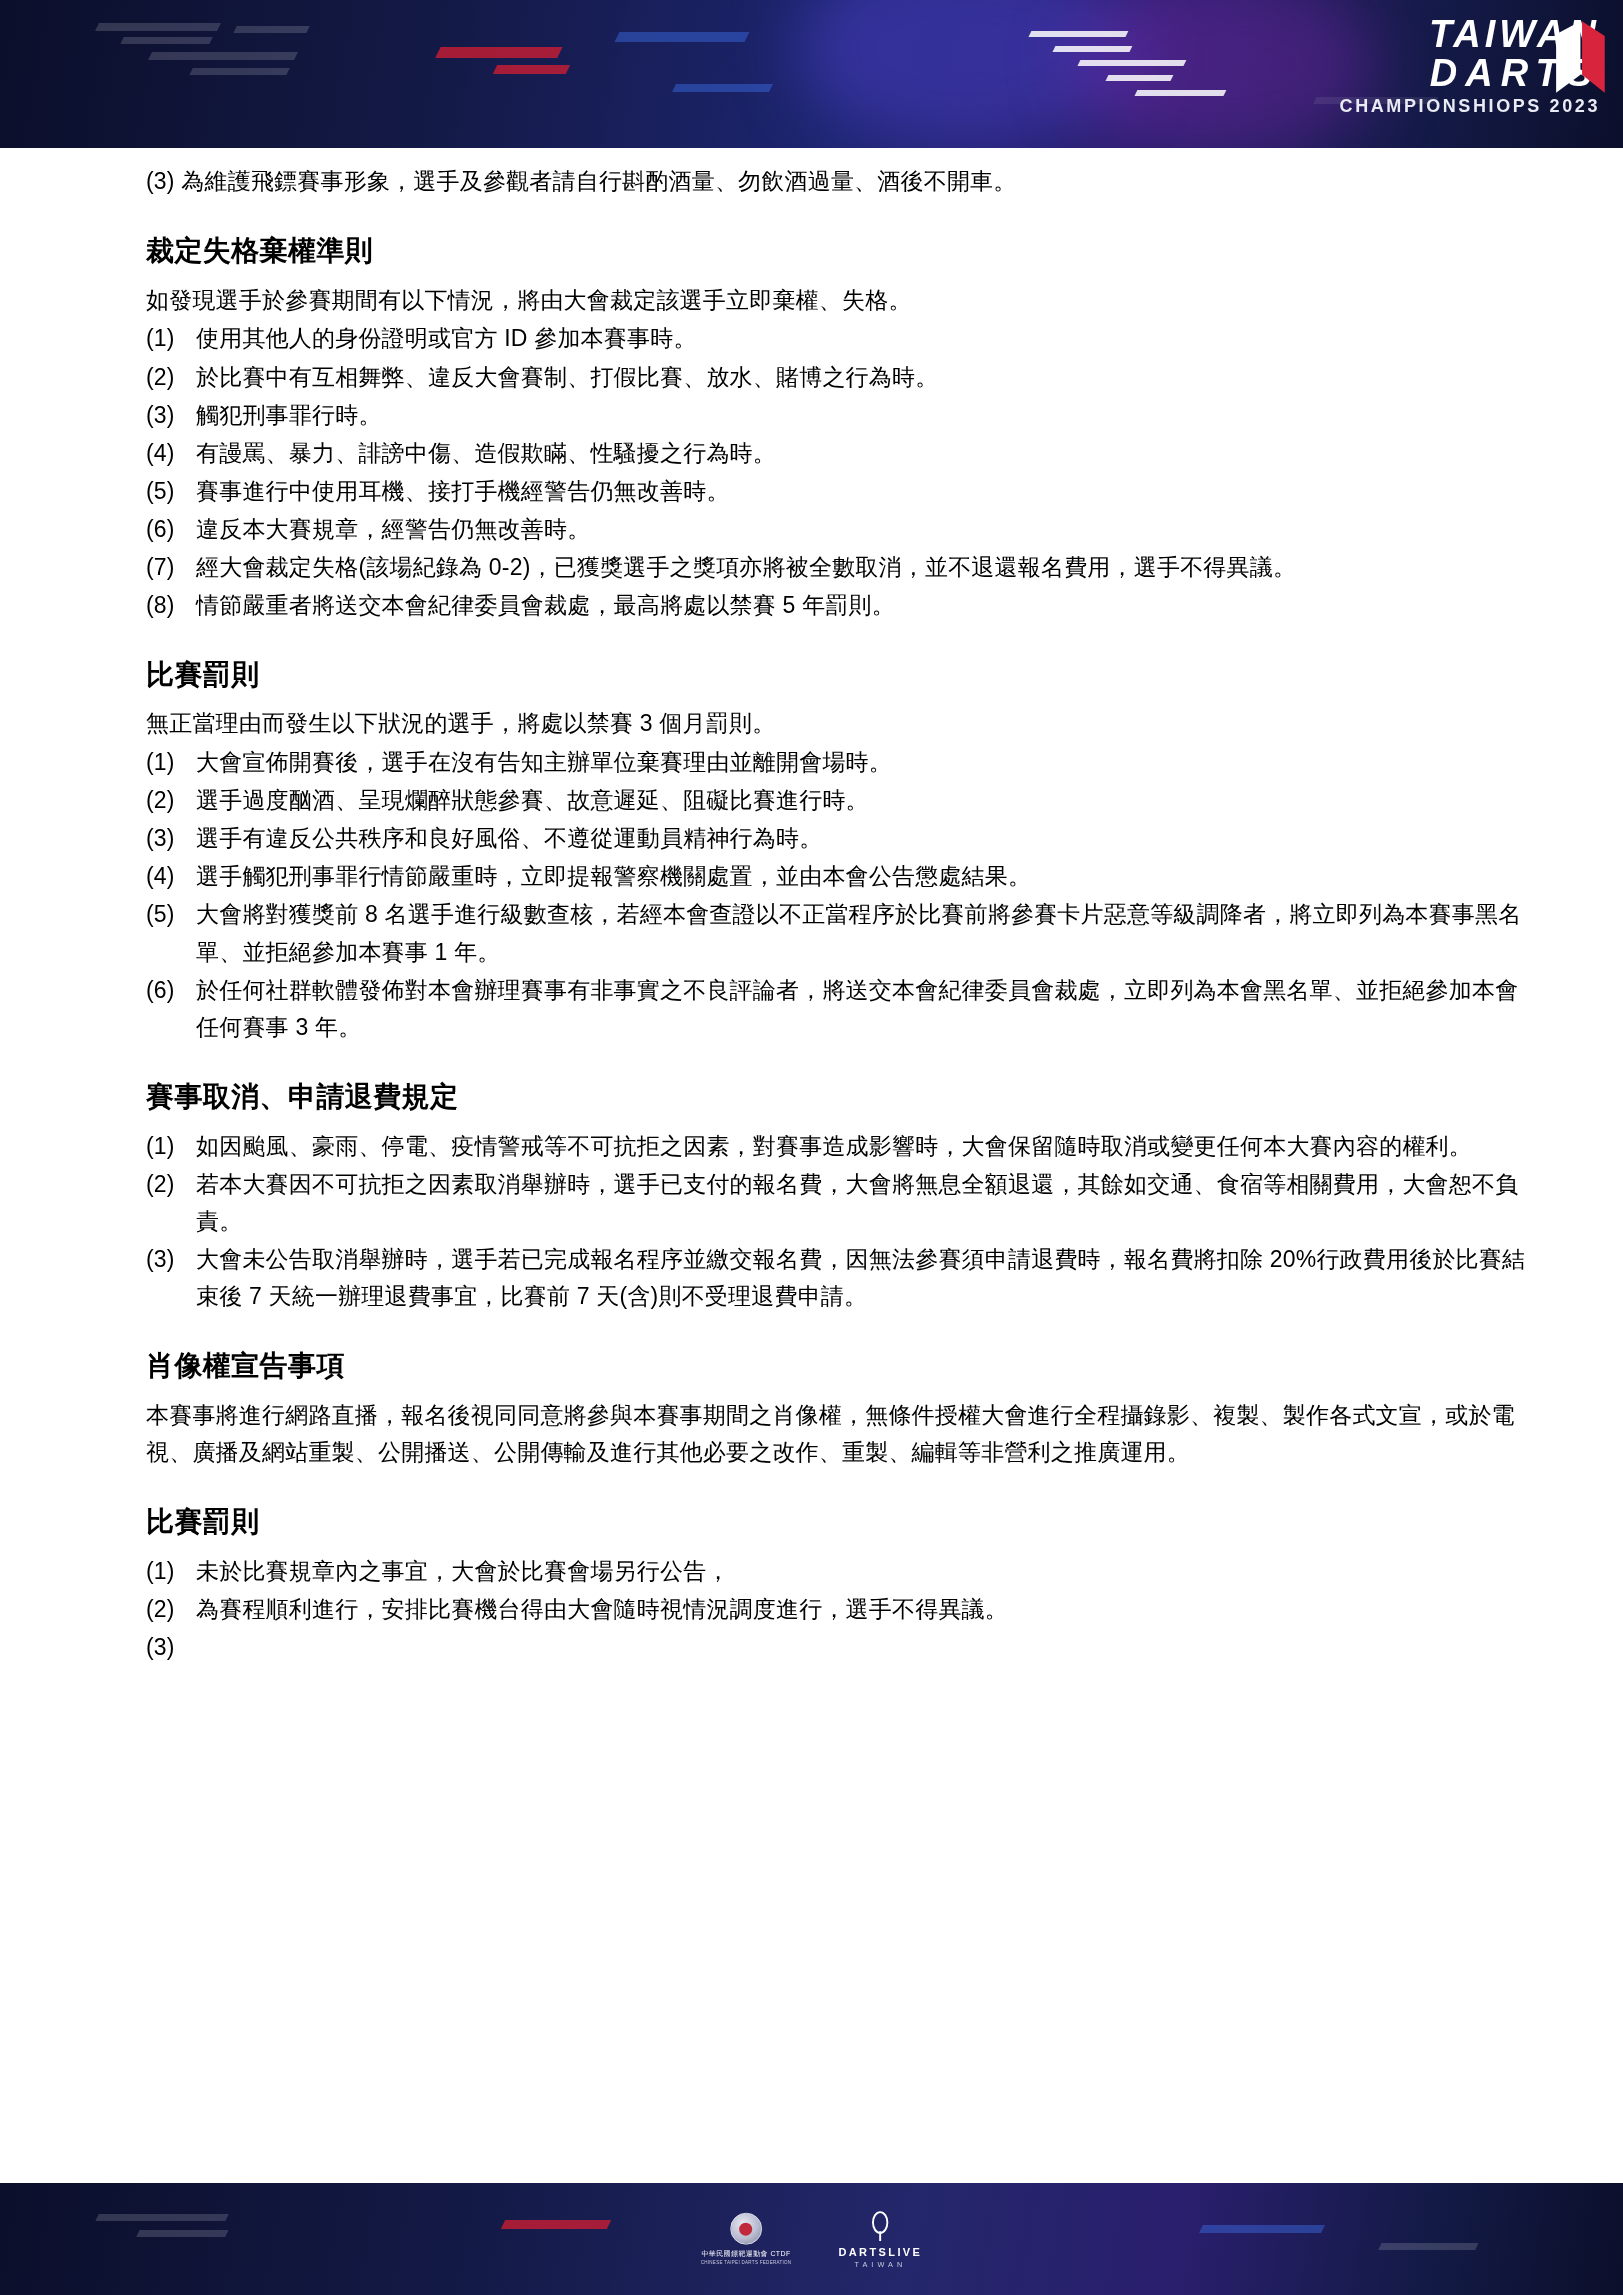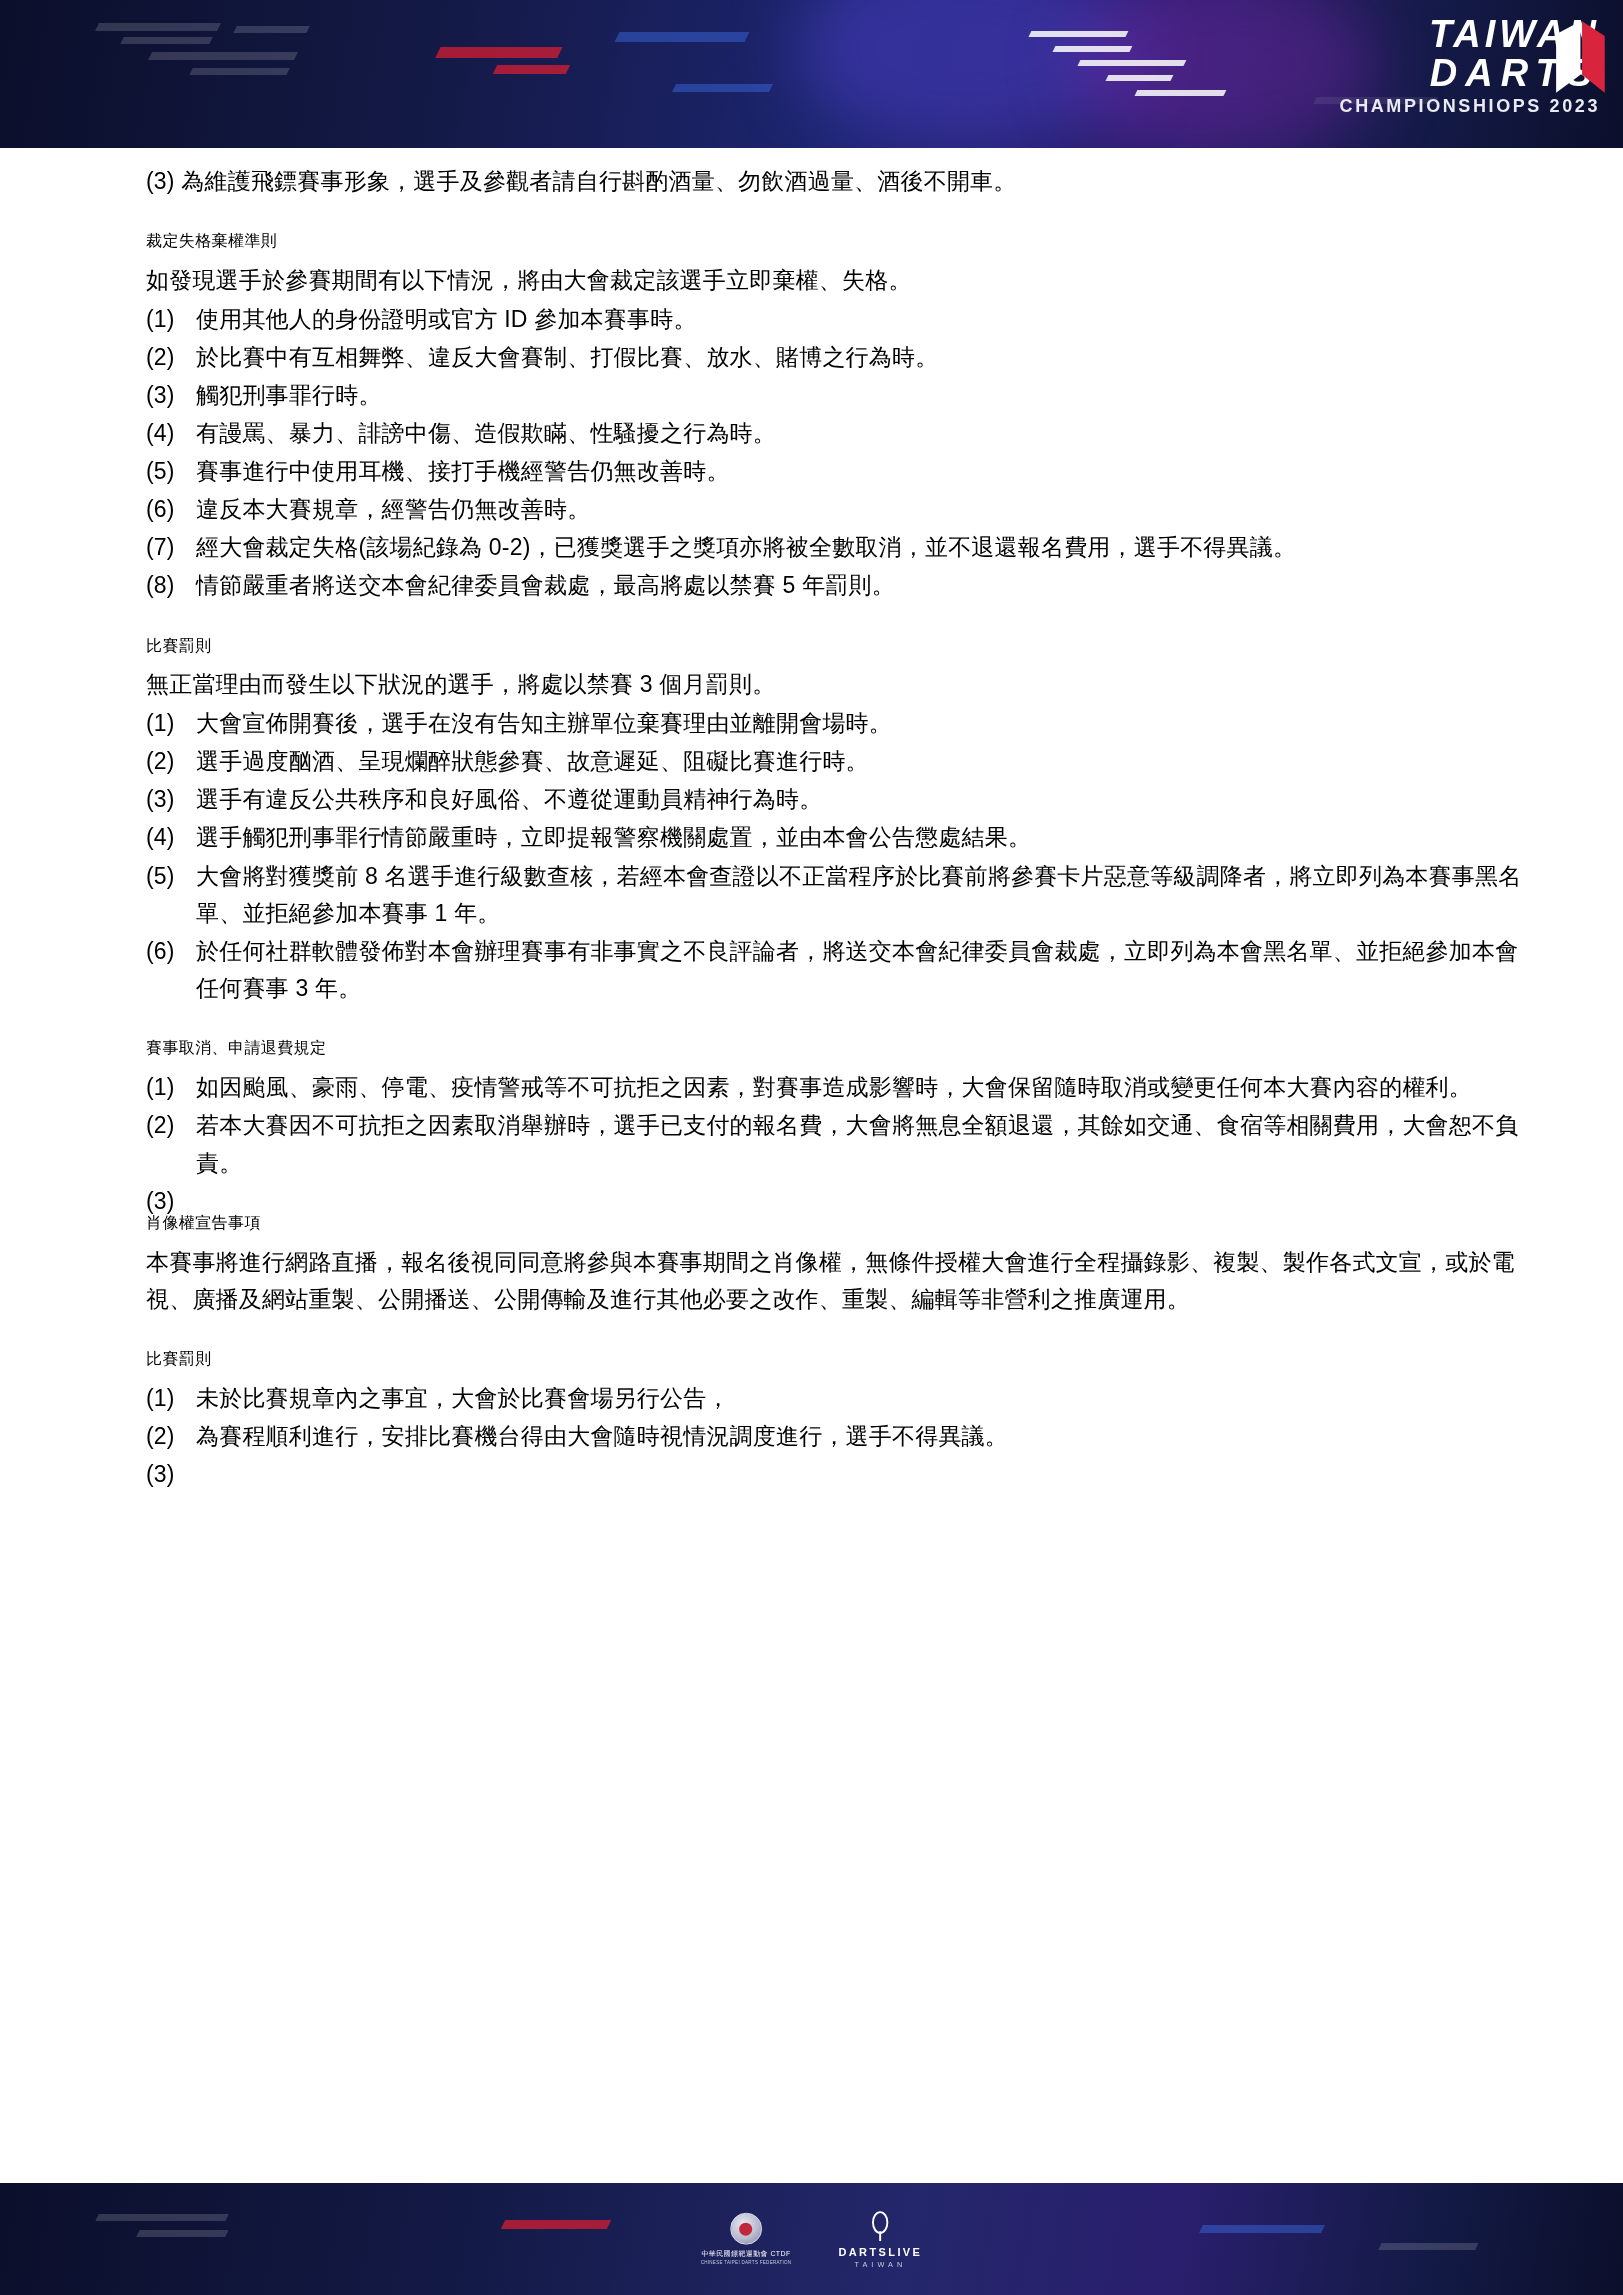--- a/index.html
+++ b/index.html
@@ -149,22 +149,22 @@
     height: 2036px;
     padding: 15px 97px 0 146px;
   }
   .doc {
     font-size: 23px;
     line-height: 1.62;
     color: #000000;
     letter-spacing: 0.2px;
   }
   h2.section-head {
-    font-size: 16px;
-    font-weight: normal;
+    font-size: 28px;
+    font-weight: bold;
     margin: 28px 0 8px 0;
     letter-spacing: 0.4px;
   }
   h2.section-head:first-child { margin-top: 0; }
   p.para {
     margin: 0 0 1.6px 0;
   }
   ol.numlist {
     list-style: none;
     margin: 0;
@@ -249,21 +249,21 @@
       <li><span class="marker">(3)</span><span>選手有違反公共秩序和良好風俗、不遵從運動員精神行為時。</span></li>
       <li><span class="marker">(4)</span><span>選手觸犯刑事罪行情節嚴重時，立即提報警察機關處置，並由本會公告懲處結果。</span></li>
       <li><span class="marker">(5)</span><span>大會將對獲獎前 8 名選手進行級數查核，若經本會查證以不正當程序於比賽前將參賽卡片惡意等級調降者，將立即列為本賽事黑名單、並拒絕參加本賽事 1 年。</span></li>
       <li><span class="marker">(6)</span><span>於任何社群軟體發佈對本會辦理賽事有非事實之不良評論者，將送交本會紀律委員會裁處，立即列為本會黑名單、並拒絕參加本會任何賽事 3 年。</span></li>
     </ol>
 
     <h2 class="section-head">賽事取消、申請退費規定</h2>
     <ol class="numlist">
       <li><span class="marker">(1)</span><span>如因颱風、豪雨、停電、疫情警戒等不可抗拒之因素，對賽事造成影響時，大會保留隨時取消或變更任何本大賽內容的權利。</span></li>
       <li><span class="marker">(2)</span><span>若本大賽因不可抗拒之因素取消舉辦時，選手已支付的報名費，大會將無息全額退還，其餘如交通、食宿等相關費用，大會恕不負責。</span></li>
-      <li><span class="marker">(3)</span></li>
+      <li><span class="marker">(3)</span><span>大會未公告取消舉辦時，選手若已完成報名程序並繳交報名費，因無法參賽須申請退費時，報名費將扣除 20%行政費用後於比賽結束後 7 天統一辦理退費事宜，比賽前 7 天(含)則不受理退費申請。</span></li>
     </ol>
 
     <h2 class="section-head">肖像權宣告事項</h2>
     <p class="block-para">本賽事將進行網路直播，報名後視同同意將參與本賽事期間之肖像權，無條件授權大會進行全程攝錄影、複製、製作各式文宣，或於電視、廣播及網站重製、公開播送、公開傳輸及進行其他必要之改作、重製、編輯等非營利之推廣運用。</p>
 
     <h2 class="section-head">比賽罰則</h2>
     <ol class="numlist">
       <li><span class="marker">(1)</span><span>未於比賽規章內之事宜，大會於比賽會場另行公告，</span></li>
       <li><span class="marker">(2)</span><span>為賽程順利進行，安排比賽機台得由大會隨時視情況調度進行，選手不得異議。</span></li>
       <li><span class="marker">(3)</span></li>

